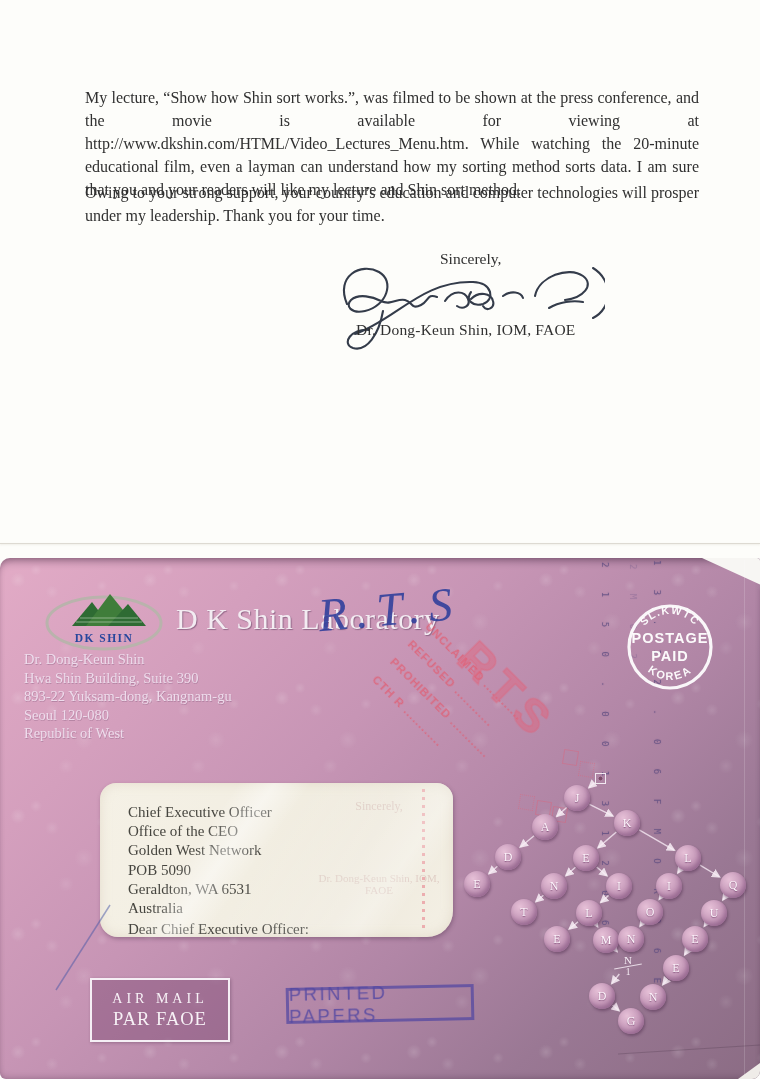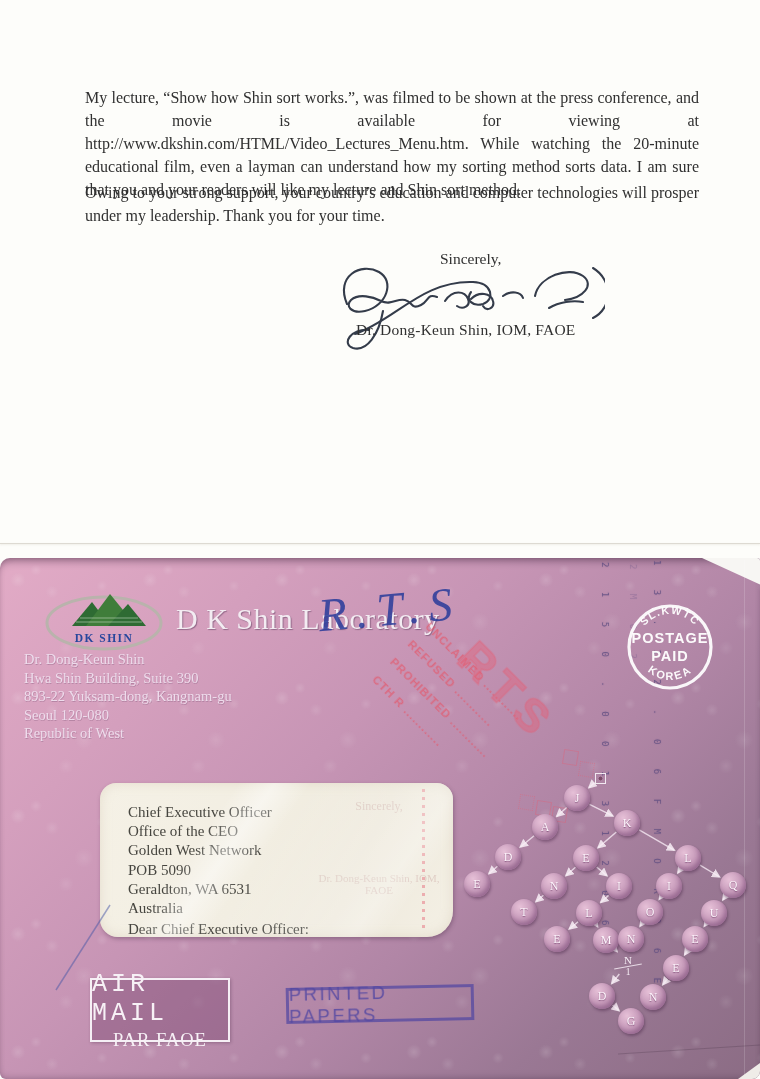--- a/index.html
+++ b/index.html
@@ -60,21 +60,21 @@
   
   .bead{position:absolute;width:26px;height:26px;border-radius:50%;background:radial-gradient(circle at 35% 30%,#e6c0d7,#c295b6 58%,#a4789e);box-shadow:1px 2px 3px rgba(60,25,60,.4), inset -2px -3px 4px rgba(120,70,115,.45);display:flex;align-items:center;justify-content:center;}
   .bead span{font-size:12px;color:#fdf4fb;text-shadow:0 1px 1px rgba(95,45,90,.6);font-family:"Liberation Serif",serif;}
   .sqnode{position:absolute;width:9px;height:9px;border:1.5px solid #f2eaf1;background:radial-gradient(circle,#7c4b68 28%,transparent 34%);}
   .plainnode{position:absolute;width:30px;text-align:center;color:#f6edf5;font-family:"Liberation Serif",serif;}
   .plainnode .pl-letter{font-size:11px;display:block;}
   .plainnode .pl-line{display:block;height:1px;background:rgba(250,242,250,.8);transform:rotate(-10deg);margin:0 1px;}
   .plainnode .pl-sub{font-size:9.5px;display:block;}
   
   .airmail{position:absolute;left:90px;top:420px;width:136px;height:60px;border:2px solid rgba(250,246,250,.95);background:rgba(118,66,108,.4);display:flex;flex-direction:column;align-items:center;justify-content:center;box-shadow:1px 1px 3px rgba(60,30,60,.3);}
-  .airmail .am1{font-size:25px;color:#f7f1f6;letter-spacing:4px;font-family:Liberation Mono, monospace;}
+  .airmail .am1{font-size:14px;color:#f7f1f6;letter-spacing:4px;}
   .airmail .am2{font-size:18.5px;color:#f7f1f6;letter-spacing:1px;margin-top:2px;}
   .printed{position:absolute;left:286px;top:428px;width:182px;height:30px;border:3px solid rgba(84,72,162,.75);color:rgba(84,72,162,.85);font-family:"Liberation Sans",sans-serif;font-size:18.5px;letter-spacing:2.5px;display:flex;align-items:center;justify-content:center;transform:rotate(-1.2deg);filter:blur(.3px);}
   svg text{font-family:"Liberation Sans",sans-serif;}
 </style>
 </head>
 <body>
 
 <div class="scan">
   <div class="scan-edge"></div>
 

